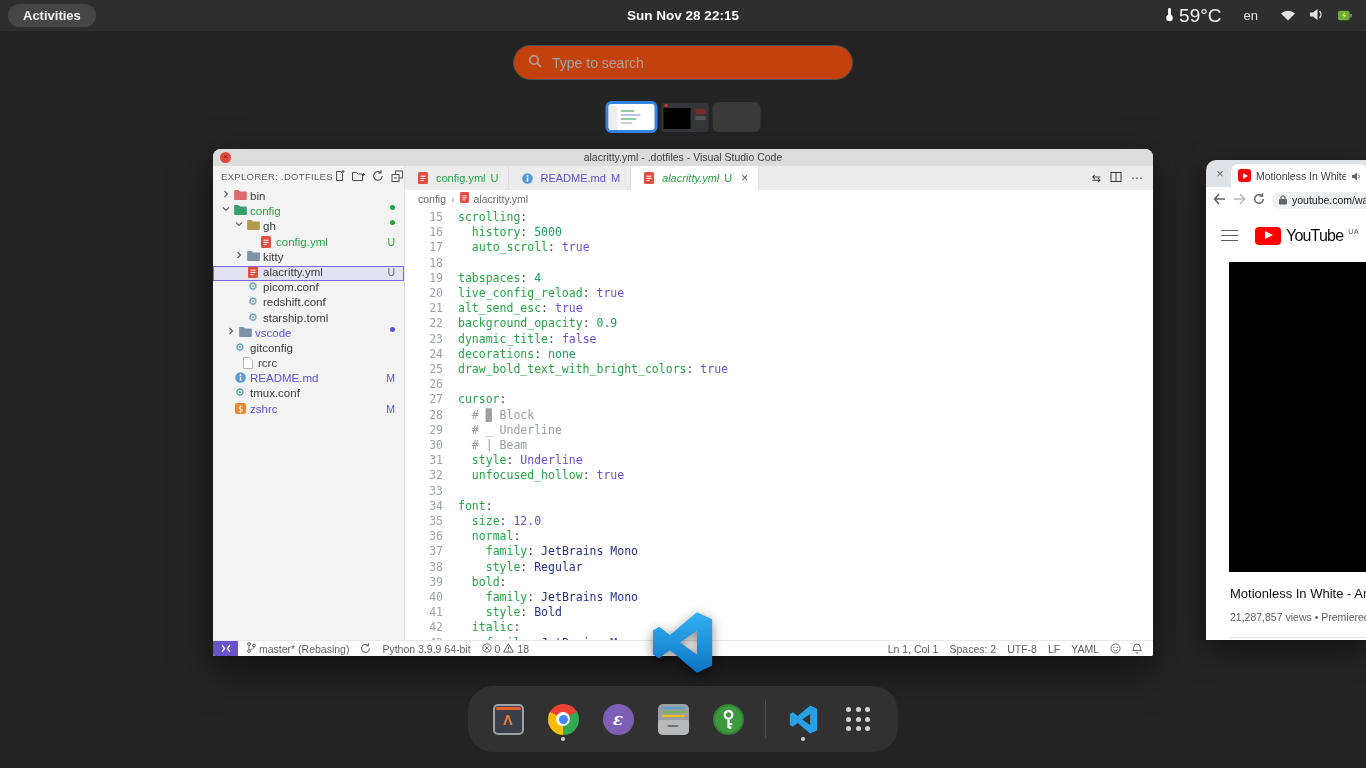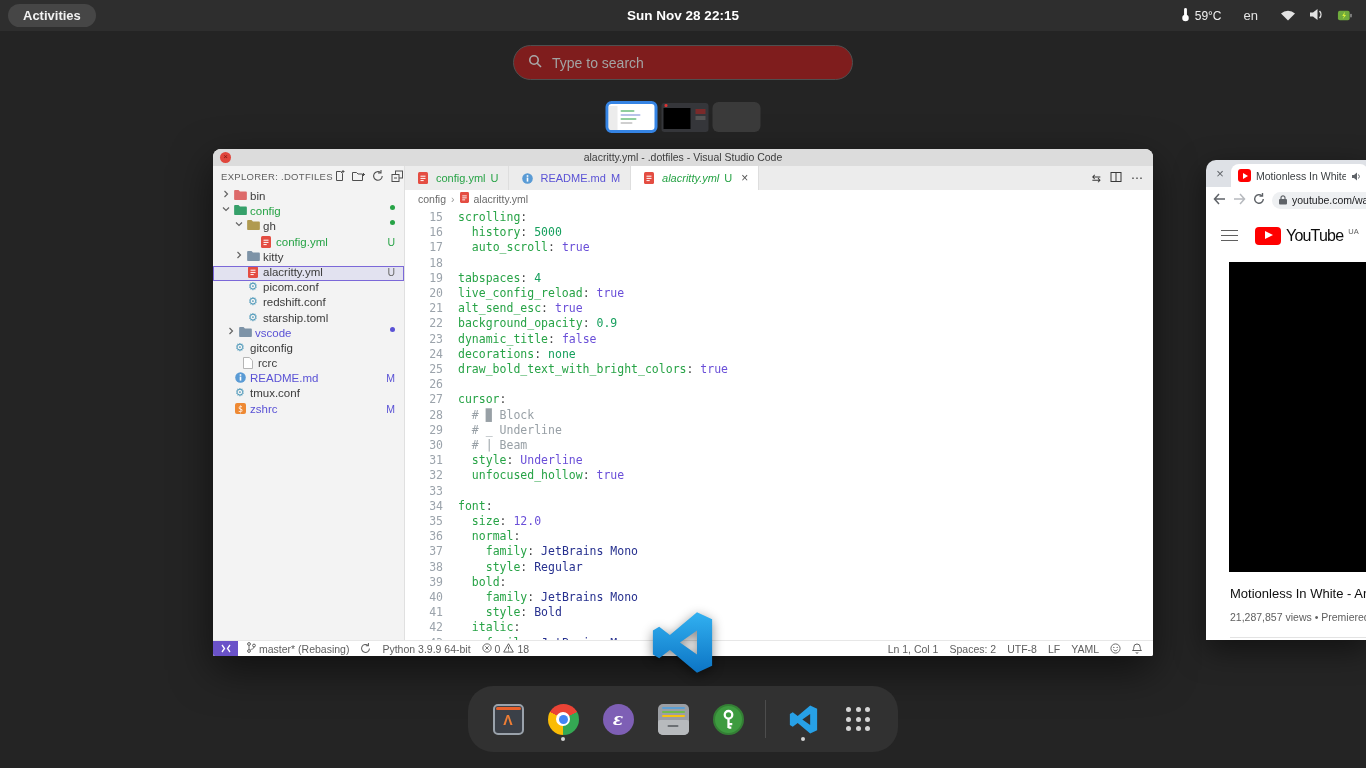--- a/index.html
+++ b/index.html
@@ -4,25 +4,25 @@
 <style>
 *{margin:0;padding:0;box-sizing:border-box}
 html,body{width:1366px;height:768px;overflow:hidden}
 body{background:#242424;font-family:"Liberation Sans",sans-serif;position:relative}
 
 
 .topbar{position:absolute;top:0;left:0;width:100%;height:31px;background:#2e2e2e;display:flex;align-items:center;color:#ededed;z-index:20}
 .activities{margin-left:8px;padding:4px 15px;border-radius:15px;background:#464646;border:none;color:#f2f2f2;font-size:13px;font-weight:bold;font-family:inherit;cursor:pointer}
 .clock{position:absolute;left:50%;transform:translateX(-50%);font-size:13.5px;font-weight:bold;color:#fff}
 .tb-right{margin-left:auto;display:flex;align-items:center;gap:13px;margin-right:14px}
-.temp{display:flex;align-items:center;gap:5px;font-size:12px;color:#f0f0f0}
+.temp{display:flex;align-items:center;gap:5px;font-size:19px;color:#f0f0f0}
 .lang{font-size:13px;color:#e4e4e4;margin:0 9px}
 
 
-.search-box{position:absolute;top:45px;left:50%;transform:translateX(-50%);width:340px;height:35px;border-radius:18px;background:#7f1d1d;border:1px solid #4f4f4f;display:flex;align-items:center;padding-left:14px;gap:10px;z-index:10}
+.search-box{position:absolute;top:45px;left:50%;transform:translateX(-50%);width:340px;height:35px;border-radius:18px;background:#c2410c;border:1px solid #4f4f4f;display:flex;align-items:center;padding-left:14px;gap:10px;z-index:10}
 .search-box input{background:transparent;border:none;outline:none;color:#cfcfcf;font-size:14px;width:270px;font-family:inherit}
 .search-box input::placeholder{color:#a3a3a3}
 
 
 .thumbs{position:absolute;top:101px;left:50%;transform:translateX(-50%);display:flex;align-items:center;gap:4px;z-index:10}
 .thumb1{width:52px;height:32px;border:3px solid #3584e4;border-radius:6px;background:#fff;position:relative;overflow:hidden}
 .t1-side{position:absolute;left:0;top:2px;width:9px;bottom:0;background:#ececec}
 .t1-l1,.t1-l2,.t1-l3,.t1-l4{position:absolute;height:1.5px;border-radius:1px}
 .t1-l1{left:12px;top:6px;width:14px;background:#8fce9d}
 .t1-l2{left:12px;top:10px;width:20px;background:#b9c3e8}

